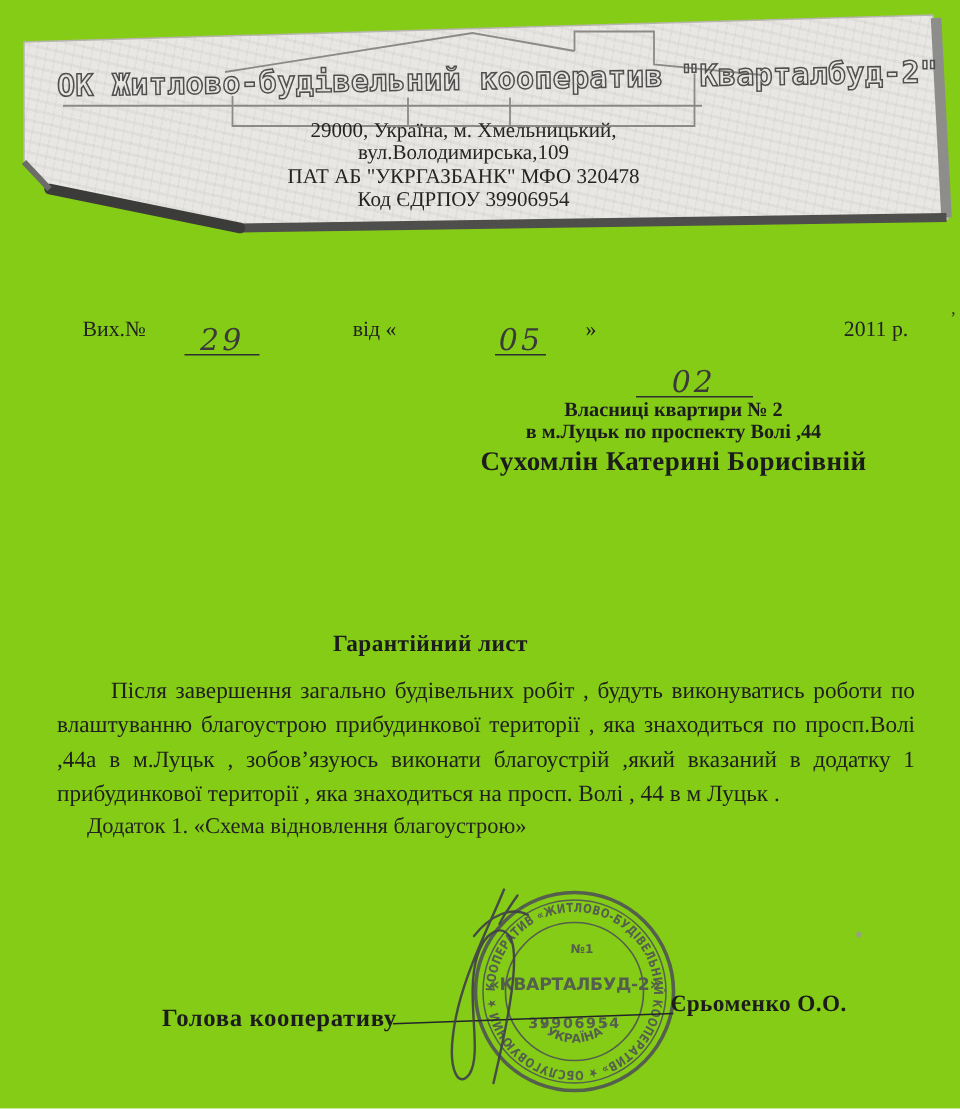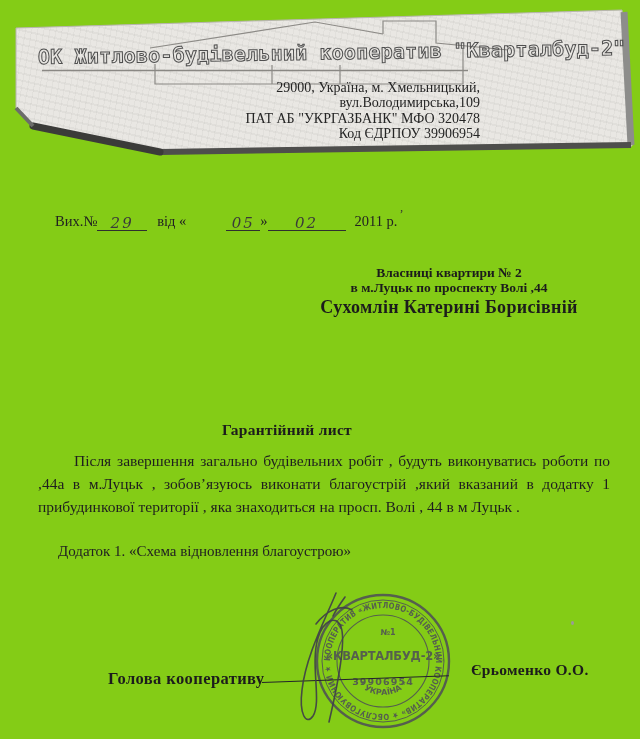--- a/index.html
+++ b/index.html
@@ -19,47 +19,47 @@
   }
   .lh-svg{position:absolute;left:0;top:0;width:640px;height:175px;}
   .org-name{
     position:absolute;left:38px;top:45px;width:596px;
     font-family:"DejaVu Sans Mono",monospace;font-size:20px;font-weight:bold;
     letter-spacing:.2px;white-space:nowrap;
     color:transparent;-webkit-text-stroke:1px #4f4f4f;
     transform:rotate(-.9deg);transform-origin:left center;
   }
   .lh-address{
-    position:absolute;left:158px;top:80px;width:322px;text-align:right;
+    position:absolute;left:148px;top:80px;width:322px;text-align:center;
     font-size:14px;line-height:15.4px;color:#242424;
   }
   
-  .ref-line{position:absolute;left:55px;top:212px;font-size:14.5px;display:flex;align-items:center;color:#222;}
+  .ref-line{position:absolute;left:55px;top:212px;font-size:14.5px;display:flex;align-items:flex-start;color:#222;gap:26px;}
   .ref-line .gap{display:inline-block;}
   .hw-cell{display:inline-block;border-bottom:1.4px solid #2f2f2f;text-align:center;position:relative;}
-  .hw{font-style:italic;font-size:15px;color:#3a3a3a;position:relative;top:2px;
+  .hw{font-style:italic;font-size:20px;color:#3a3a3a;position:relative;top:2px;
       font-family:"DejaVu Serif",serif;letter-spacing:2px;}
   .tick{font-size:12px;position:relative;top:-7px;margin-left:2px;color:#333;}
   
   .recipient{position:absolute;left:274px;top:266px;width:350px;text-align:center;}
   .recipient .r-small{font-size:13.5px;font-weight:bold;line-height:14.5px;}
   .recipient .r-name{font-size:18px;font-weight:bold;margin-top:2px;letter-spacing:.3px;}
   
   .doc-title{position:absolute;left:0;top:421px;width:552px;text-align:center;
     font-size:15.5px;font-weight:bold;letter-spacing:.3px;margin-left:11px;}
   .body-block{position:absolute;left:38px;top:449px;width:572px;font-size:15.5px;color:#1f1f1f;}
   .body-line{line-height:23px;text-align:justify;text-align-last:justify;-moz-text-align-last:justify;white-space:normal;}
   .body-line.first{padding-left:36px;}
   .body-line.last{text-align-last:left;-moz-text-align-last:left;}
   .attachment{position:absolute;left:58px;top:543px;font-size:15px;color:#222;}
   
   .sig-role{position:absolute;left:108px;top:669px;font-size:16.5px;font-weight:bold;letter-spacing:.4px;}
   .sig-rule{position:absolute;left:262px;top:682px;width:187px;border-top:1.9px solid #23232a;
     transform:rotate(-2.1deg);transform-origin:left center;}
-  .sig-name{position:absolute;left:447px;top:661px;font-size:15.5px;font-weight:bold;letter-spacing:.3px;padding-left:24px;}
+  .sig-name{position:absolute;left:447px;top:661px;font-size:15.5px;font-weight:bold;letter-spacing:.3px;}
   .stamp-svg{position:absolute;left:303px;top:581px;width:160px;height:160px;opacity:.85;}
   .autograph-svg{position:absolute;left:270px;top:580px;width:120px;height:160px;}
   .speck{position:absolute;left:571px;top:621px;width:3px;height:4px;background:#9a9a98;border-radius:50%;}
 </style>
 </head>
 <body>
 
 <div class="page">
 
   <div class="lh-paper"></div>
@@ -92,36 +92,37 @@
     <div>Код ЄДРПОУ 39906954</div>
   </div>
 
   <div class="ref-line">
     <span>Вих.№</span>
     <span class="hw-cell" style="width:50px;"><span class="hw">29</span></span>
     <span class="gap" style="width:10px;"></span>
     <span>від «</span>
     <span class="hw-cell" style="width:34px;margin-left:40px;"><span class="hw">05</span></span>
     <span>»</span>
-    <span class="hw-cell" style="width:78px;"><span class="hw">02</span></span>
+    <span class="hw-cell" style="width:78px;margin-top:28px;"><span class="hw">02</span></span>
     <span class="gap" style="width:9px;"></span>
     <span>2011 р.</span>
     <span class="tick">’</span>
   </div>
 
   <div class="recipient">
     <div class="r-small">Власниці квартири № 2</div>
     <div class="r-small">в м.Луцьк по проспекту Волі ,44</div>
     <div class="r-name">Сухомлін Катерині Борисівній</div>
   </div>
 
   <div class="doc-title">Гарантійний лист</div>
 
   <div class="body-block">
     <div class="body-line first">Після завершення загально будівельних робіт , будуть виконуватись роботи по</div>
+    <div class="body-line">влаштуванню благоустрою прибудинкової  території , яка знаходиться по просп.Волі</div>
     <div class="body-line">,44а в м.Луцьк , зобов’язуюсь виконати благоустрій ,який вказаний в додатку 1</div>
     <div class="body-line last">прибудинкової території , яка знаходиться на просп. Волі , 44 в м Луцьк .</div>
   </div>
 
   <div class="attachment">Додаток 1. «Схема відновлення благоустрою»</div>
 
   <svg class="stamp-svg" viewBox="0 0 160 160" aria-hidden="true">
     <defs>
       <path id="ringPath" d="M27,80 A53,53 0 1 1 133,80 A53,53 0 1 1 27,80"></path>
       <path id="arcPath" d="M46,80 A34,34 0 0 0 114,80"></path>

